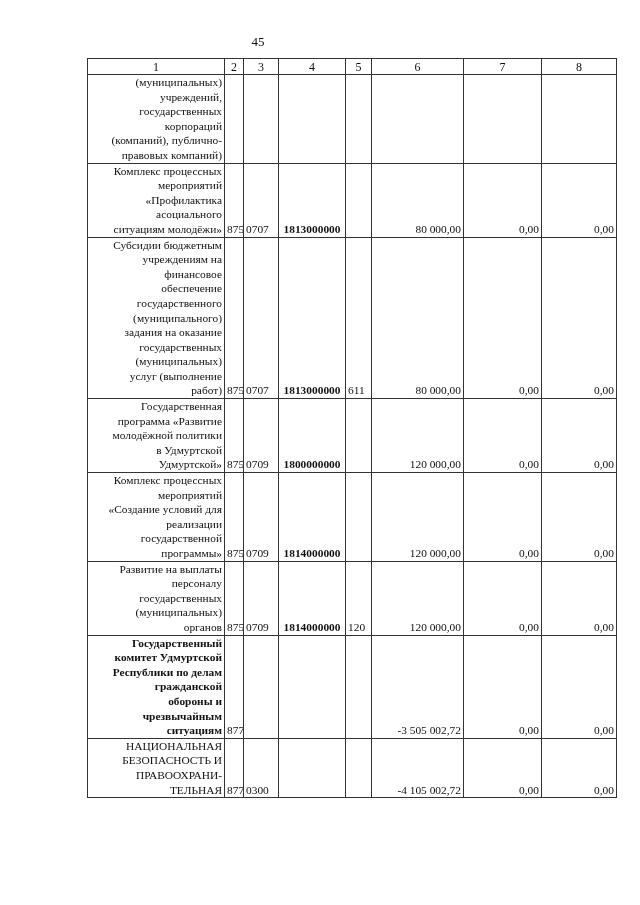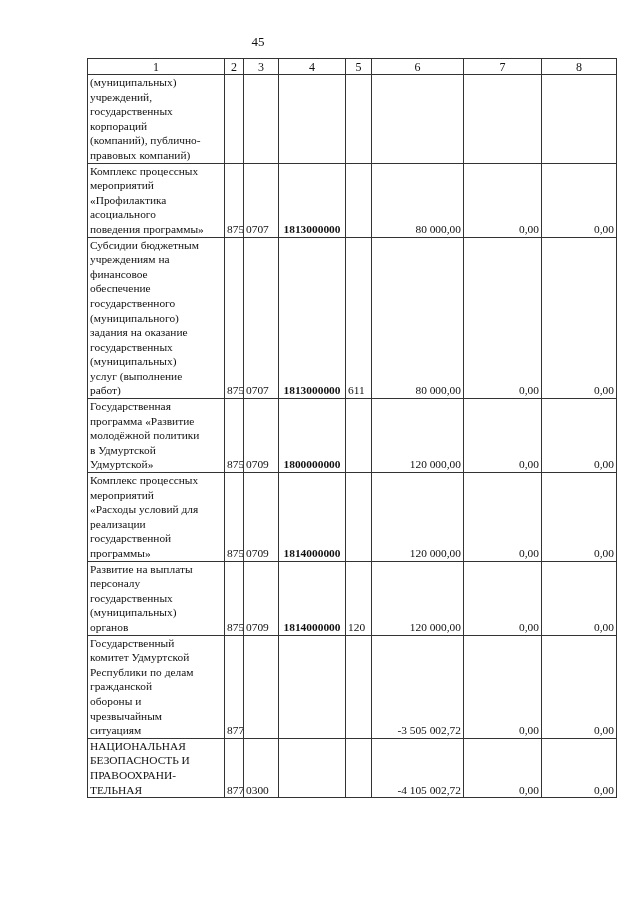--- a/index.html
+++ b/index.html
@@ -6,22 +6,22 @@
   body { width: 640px; height: 905px; position: relative; overflow: hidden;
          font-family: "Liberation Serif", "DejaVu Serif", serif; color: #111; }
   .page-number { position: absolute; top: 34px; left: 0; width: 516px; text-align: center;
                  font-size: 13px; }
   table.budget { position: absolute; top: 58px; left: 87px; border-collapse: collapse;
                  table-layout: fixed; width: 529px; font-size: 11.4px; line-height: 14.6px; }
   table.budget td, table.budget th { border: 1px solid #333; padding: 0 2px; vertical-align: bottom;
                  overflow: hidden; white-space: nowrap; }
   table.budget th { font-weight: normal; text-align: center; height: 15px; line-height: 14px;
                  vertical-align: middle; font-size: 12px; }
-  td.name { white-space: normal; text-align: left; padding-left: 3px; margin-left: 30px; }
-  td.name.bold { font-weight: normal; }
+  td.name { white-space: normal; text-align: right; padding-left: 3px; margin-left: 30px; }
+  td.name.bold { font-weight: bold; }
   td.code { text-align: left; padding-left: 1px; }
   td.c4 { text-align: center; font-weight: bold; }
   td.num { text-align: right; padding-right: 1px; }
 </style>
 </head>
 <body>
 
 <div class="page-number">45</div>
 
 <table class="budget">
@@ -64,21 +64,21 @@
         <td class="num"></td>
         <td class="num"></td>
         <td class="num"></td>
       </tr>
       <tr>
         <td class="name">
           <div>Комплекс процессных</div>
           <div>мероприятий</div>
           <div>«Профилактика</div>
           <div>асоциального</div>
-          <div>поведения программы»</div>
+          <div>ситуациям молодёжи»</div>
         </td>
         <td class="code">875</td>
         <td class="code">0707</td>
         <td class="c4">1813000000</td>
         <td class="code"></td>
         <td class="num">80 000,00</td>
         <td class="num">0,00</td>
         <td class="num">0,00</td>
       </tr>
       <tr>
@@ -116,21 +116,21 @@
         <td class="c4">1800000000</td>
         <td class="code"></td>
         <td class="num">120 000,00</td>
         <td class="num">0,00</td>
         <td class="num">0,00</td>
       </tr>
       <tr>
         <td class="name">
           <div>Комплекс процессных</div>
           <div>мероприятий</div>
-          <div>«Расходы условий для</div>
+          <div>«Создание условий для</div>
           <div>реализации</div>
           <div>государственной</div>
           <div>программы»</div>
         </td>
         <td class="code">875</td>
         <td class="code">0709</td>
         <td class="c4">1814000000</td>
         <td class="code"></td>
         <td class="num">120 000,00</td>
         <td class="num">0,00</td>

